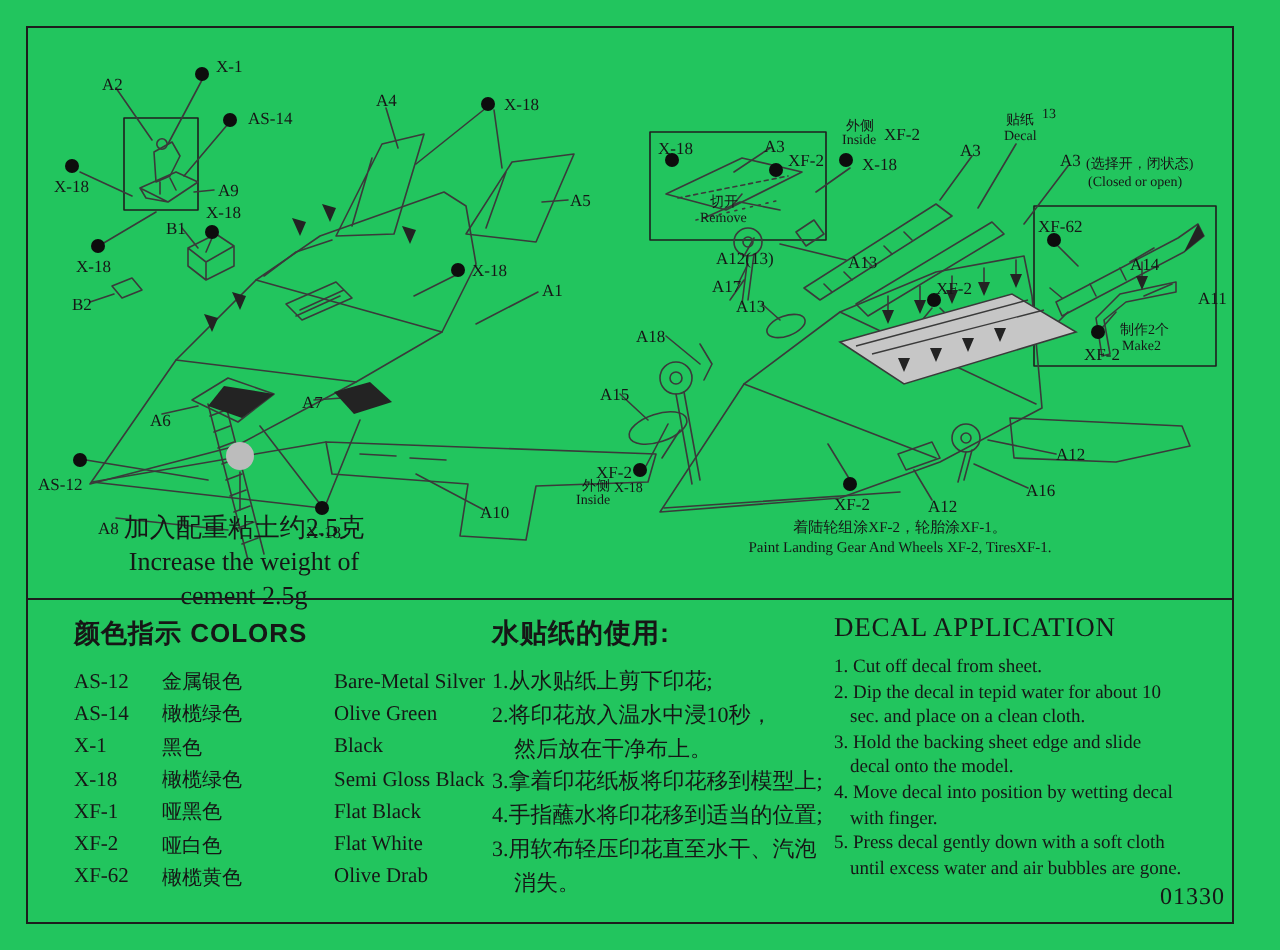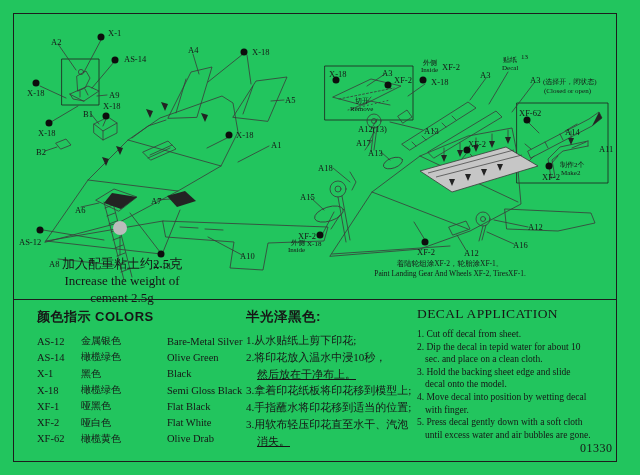--- a/index.html
+++ b/index.html
@@ -15,21 +15,21 @@
   .pdot{position:absolute;width:7px;height:7px;border-radius:50%;background:#0d0d0d;transform:translate(-50%,-50%);}
   .note-left{position:absolute;left:58px;top:256px;width:128px;text-align:center;font-size:13px;line-height:1.3;}
   .caption-right{position:absolute;left:360px;top:259px;width:180px;text-align:center;font-size:7.5px;line-height:1.35;}
   .sec-title-cn{font-family:"Liberation Sans","DejaVu Sans",sans-serif;font-weight:bold;font-size:13px;margin-bottom:7px;letter-spacing:.5px;}
   #colors{position:absolute;left:37px;top:308px;}
   .crow{display:flex;font-size:10.5px;height:16.3px;align-items:center;}
   .crow .code{width:44px;}
   .crow .cn{width:86px;font-size:10px;}
   #cnsteps{position:absolute;left:246px;top:308px;}
   .cnline{font-size:11px;height:16.8px;white-space:nowrap;}
-  .cnline.ind{padding-left:11px;text-decoration:underline;}
+  .cnline.ind{padding-left:11px;}
   #ensteps{position:absolute;left:417px;top:306px;width:200px;}
   #ensteps .sec-title-en{font-size:13.5px;letter-spacing:.4px;margin-bottom:7px;}
   .enline{font-size:9.5px;height:12.6px;white-space:nowrap;}
   .enline.ind{padding-left:8px;}
   .pagenum{position:absolute;left:580px;top:441px;font-size:12px;letter-spacing:.5px;}
 </style>
 </head>
 <body>
 
 <div class="sheet">
@@ -251,21 +251,21 @@
         </div>
         <div class="crow">
           <span class="code">XF-62</span>
           <span class="cn">橄榄黄色</span>
           <span class="en">Olive Drab</span>
         </div>
       </div>
   </div>
 
   <div id="cnsteps">
-    <div class="sec-title-cn" style="font-size:13.5px">半光泽黑色:</div>
+    <div class="sec-title-cn" style="font-size:13.5px">水贴纸的使用:</div>
     <div>
         <div class="cnline">1.从水贴纸上剪下印花;</div>
         <div class="cnline">2.将印花放入温水中浸10秒，</div>
         <div class="cnline ind">然后放在干净布上。</div>
         <div class="cnline">3.拿着印花纸板将印花移到模型上;</div>
         <div class="cnline">4.手指蘸水将印花移到适当的位置;</div>
         <div class="cnline">3.用软布轻压印花直至水干、汽泡</div>
         <div class="cnline ind">消失。</div>
       </div>
   </div>

